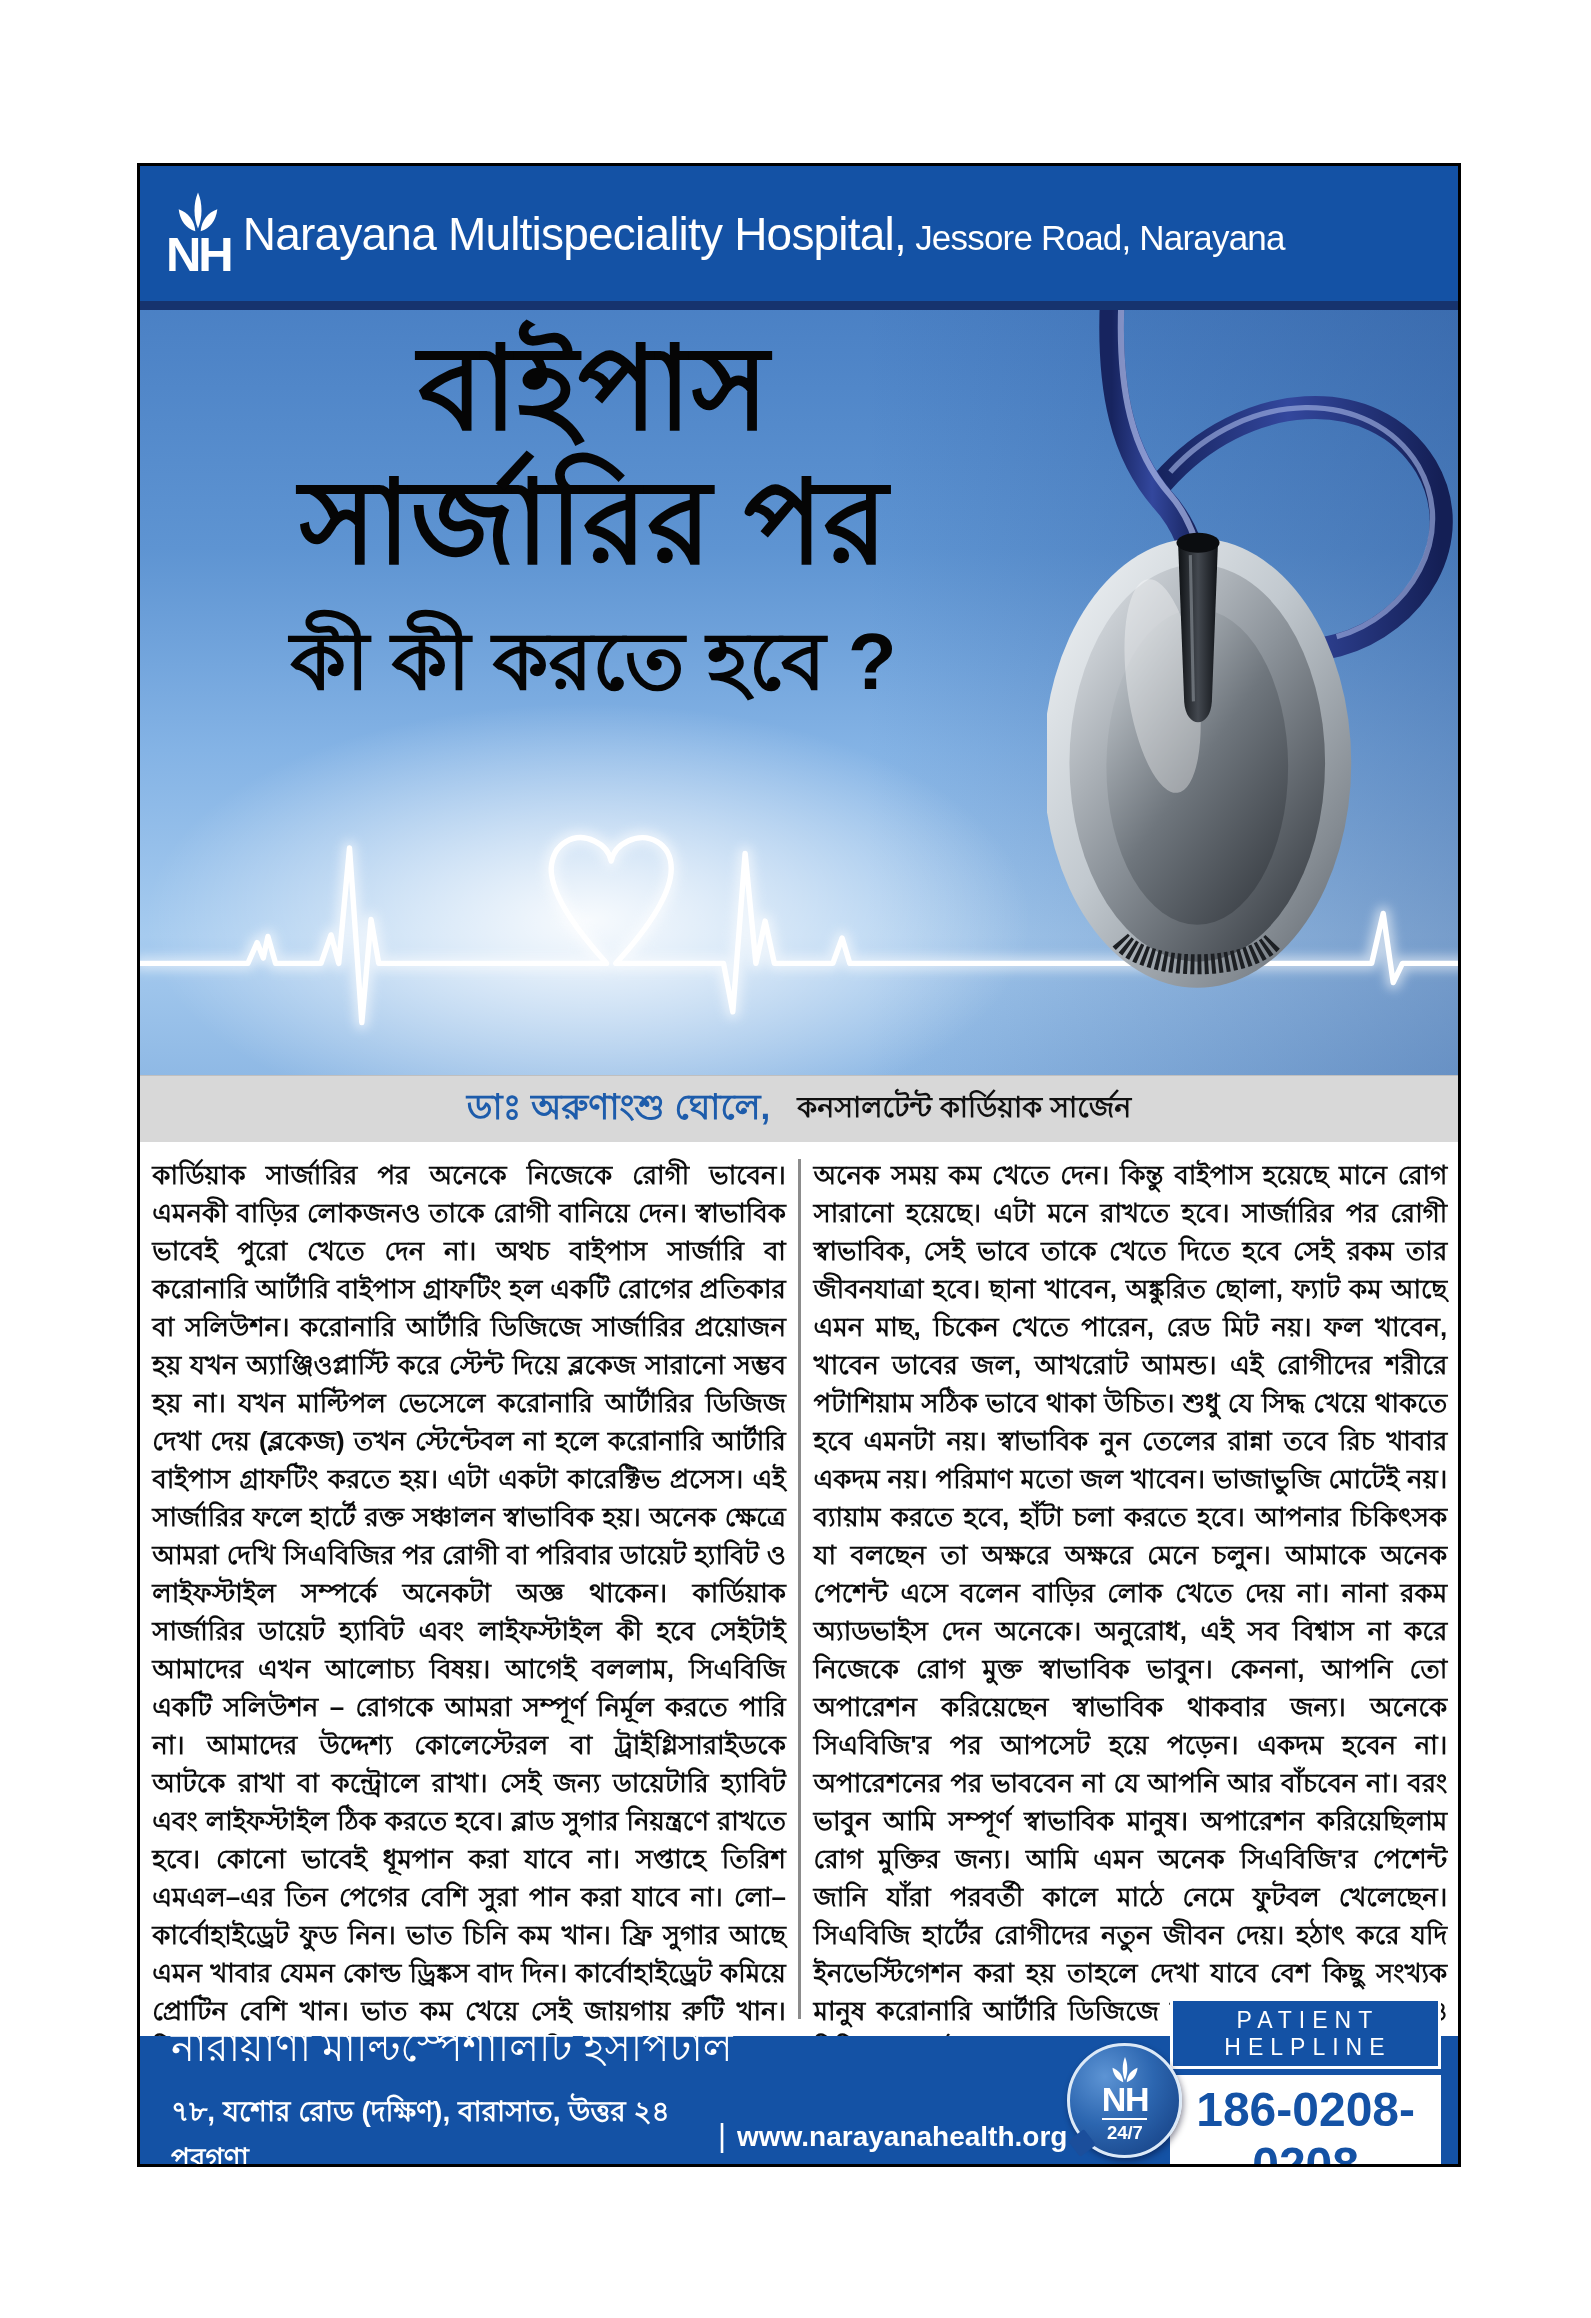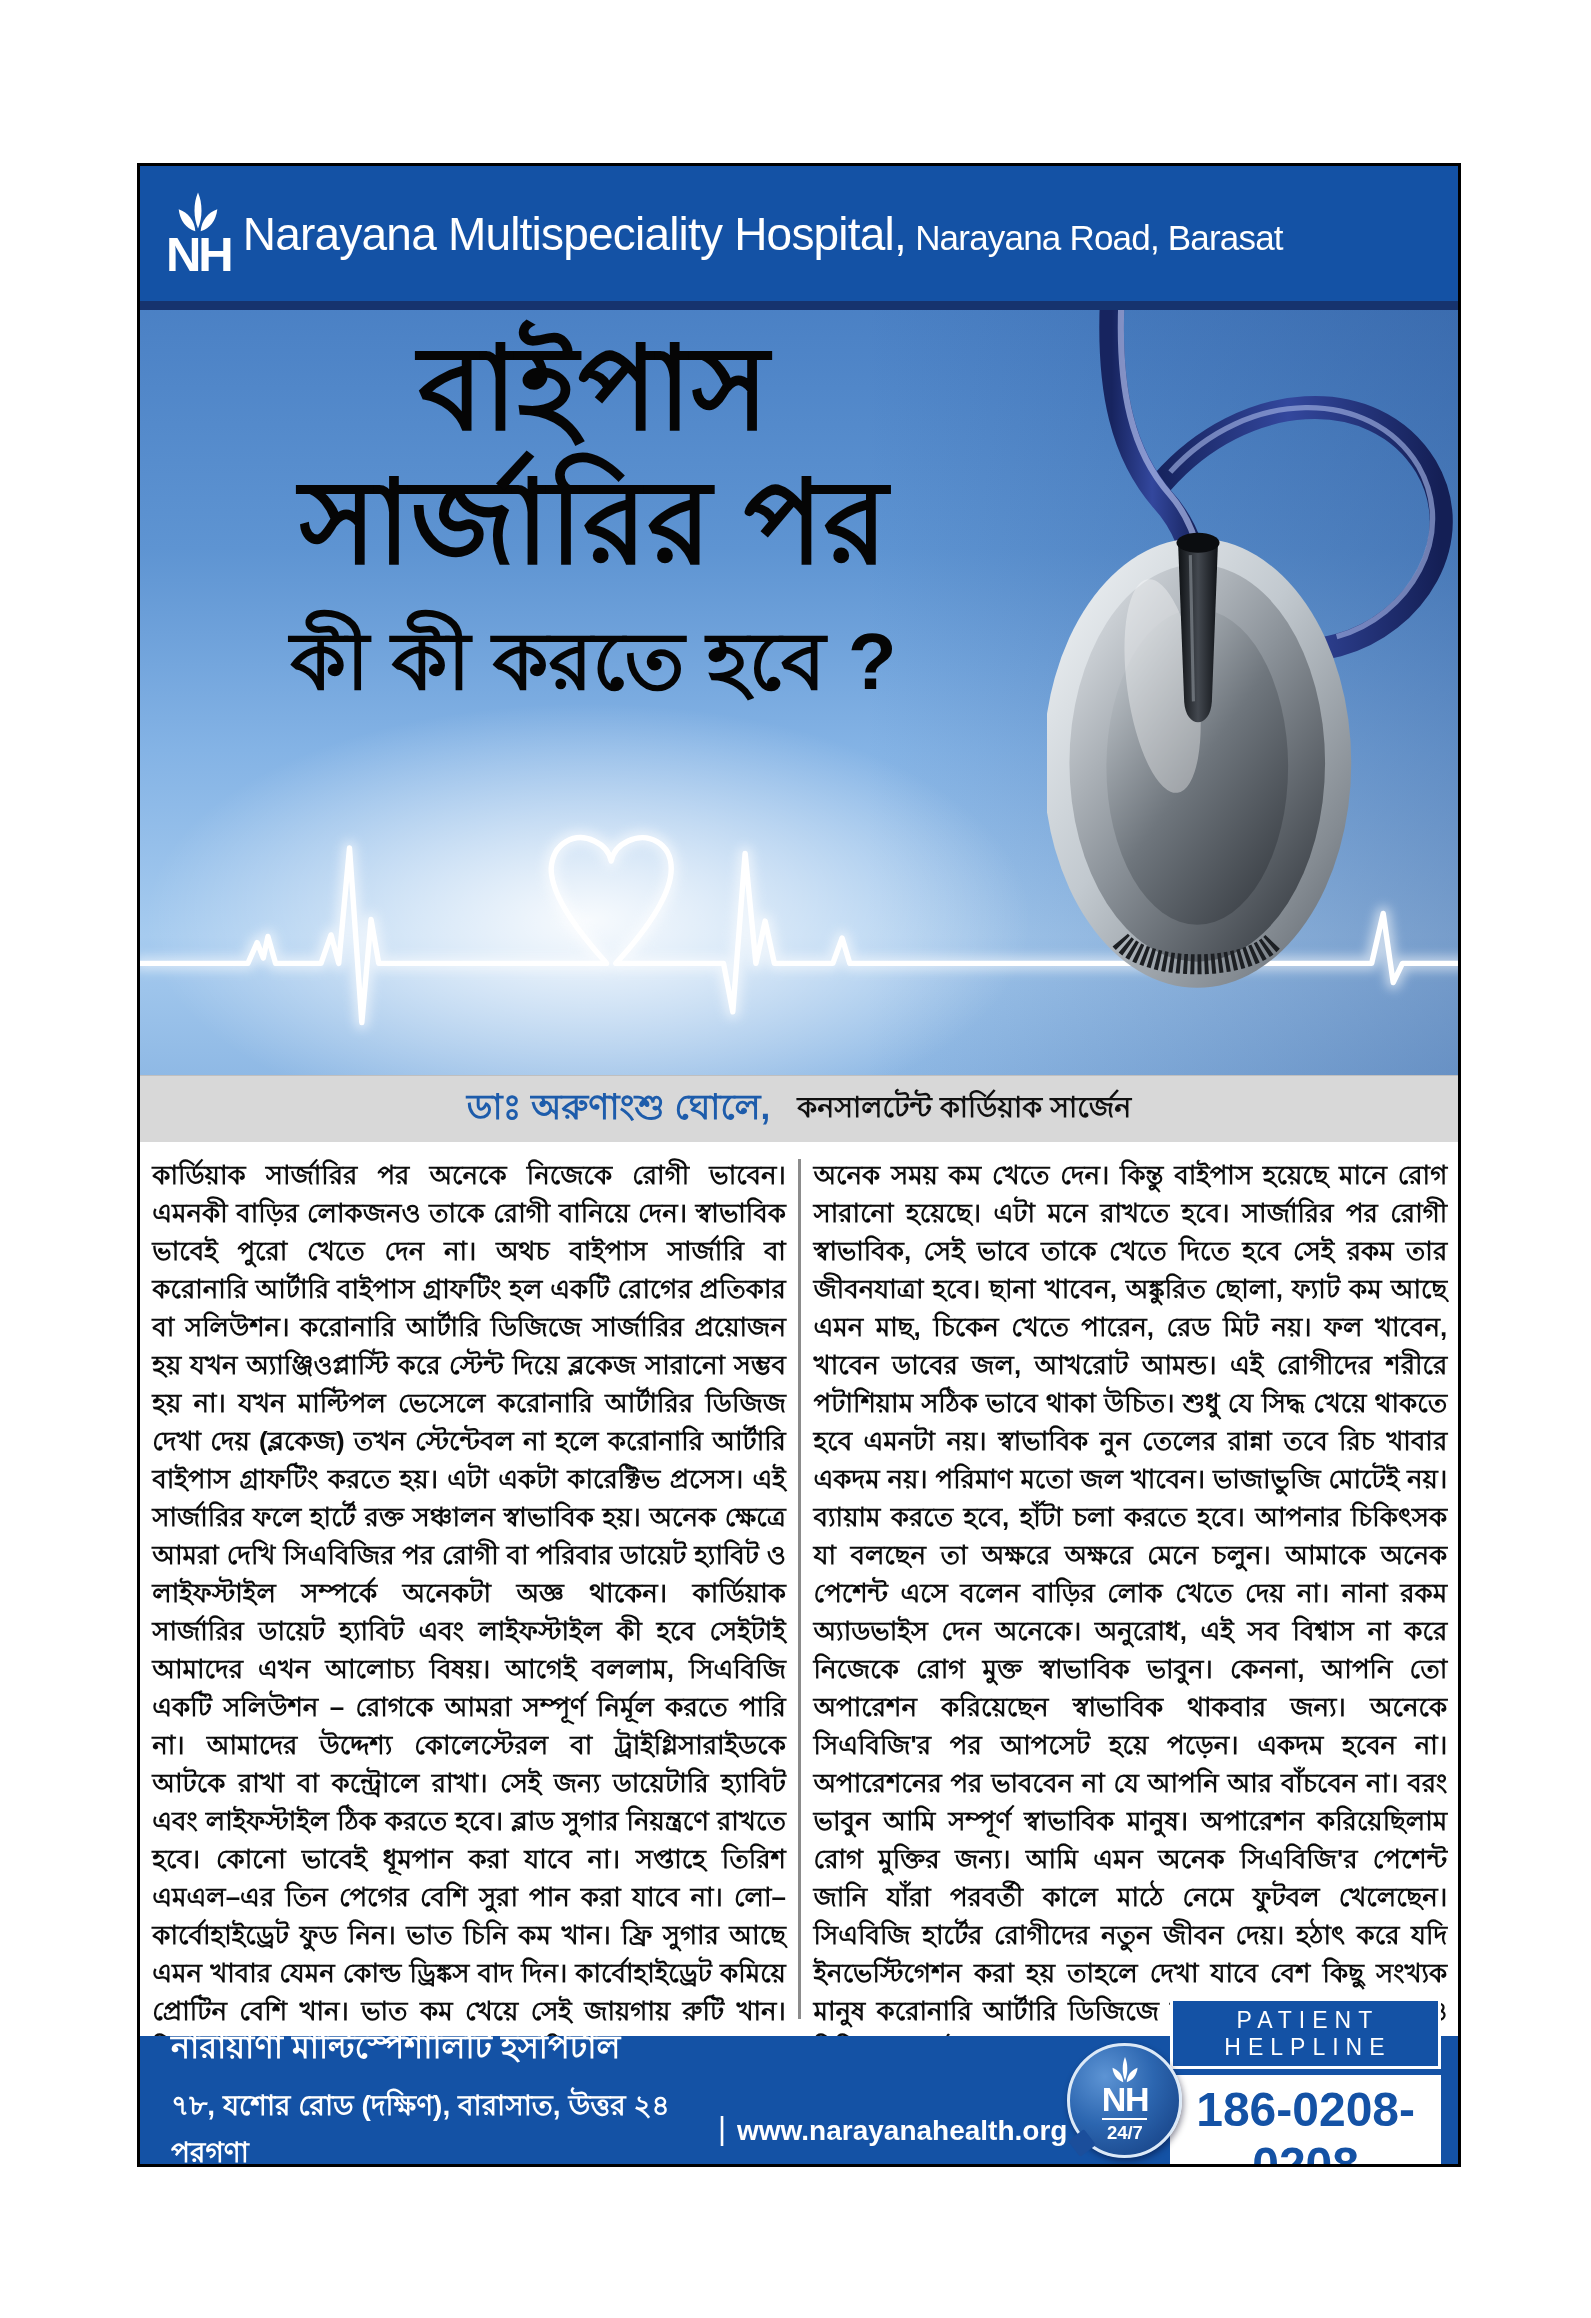--- a/index.html
+++ b/index.html
@@ -35,21 +35,21 @@
   .doc-title{color:#101010;font-weight:600;font-size:28.5px;}
 
   
   .article{flex:1;display:flex;padding:14px 10.8px 6.2px 12.3px;background:#fff;overflow:hidden;}
   .col{flex:1;font-size:26px;line-height:38px;text-align:justify;color:#0d0d0d;font-weight:600;}
   .divider{width:3.1px;background:#8c8c8c;margin:3.1px 12.3px 10.8px 12.3px;}
 
   
   .bottombar{height:128px;background:#1452a5;flex:none;display:flex;align-items:center;justify-content:space-between;padding:0 12.3px 0 31px;position:relative;}
   .addr{color:#fff;}
-  .hosp{font-size:32px;font-weight:700;margin-bottom:7.7px;}
+  .hosp{font-size:40px;font-weight:400;margin-bottom:7.7px;}
   .addr-line{font-size:28px;font-weight:600;display:flex;align-items:center;gap:11px;}
   .pipe{font-weight:400;font-size:31px;position:relative;top:-1.5px;}
   .web{font-weight:700;letter-spacing:0px;}
   .helpline-unit{display:flex;align-items:center;position:relative;margin-right:4.6px;}
   .nh-badge{width:109px;height:109px;border-radius:50%;flex:none;position:relative;z-index:2;margin-right:-12.3px;
     background:radial-gradient(circle at 32% 28%, #5d94d4 0%, #2c66b0 45%, #123a7c 100%);
     border:3.8px solid #dce9f7;box-shadow:1.5px 3.1px 6.2px rgba(0,0,30,.45);
     display:flex;flex-direction:column;align-items:center;justify-content:center;color:#fff;}
   .nh-badge::after{content:'';position:absolute;left:1.5px;bottom:1.5px;width:20px;height:20px;background:#1b4econtent;background:#1b4e9b;transform:rotate(52deg);border-radius:2.3px;z-index:-1;}
   .nh-badge svg{width:26px;height:28px;}
@@ -68,21 +68,21 @@
   <header class="topbar">
     <div class="nh-logo">
       <svg viewBox="0 0 60 64">
         <path fill="#ffffff" d="M30 56 C23 40 23 18 30 2 C37 18 37 40 30 56 Z"></path>
         <path fill="#ffffff" d="M26 60 C12 56 3 44 1 27 C15 32 25 44 26 60 Z"></path>
         <path fill="#ffffff" d="M34 60 C48 56 57 44 59 27 C45 32 35 44 34 60 Z"></path>
       </svg>
       <span class="nh-text">NH</span>
     </div>
     <div class="hospital-title">
-      <span class="t-main">Narayana Multispeciality Hospital,</span><span class="t-sub">Narayana Road, Barasat</span>
+      <span class="t-main">Narayana Multispeciality Hospital,</span><span class="t-sub">Jessore Road, Narayana</span>
     </div>
   </header>
 
   <section class="hero">
     <div class="hero-title">
       <div class="line1">বাইপাস</div>
       <div class="line2">সার্জারির পর</div>
       <div class="line3">কী কী করতে হবে ?</div>
     </div>
 

